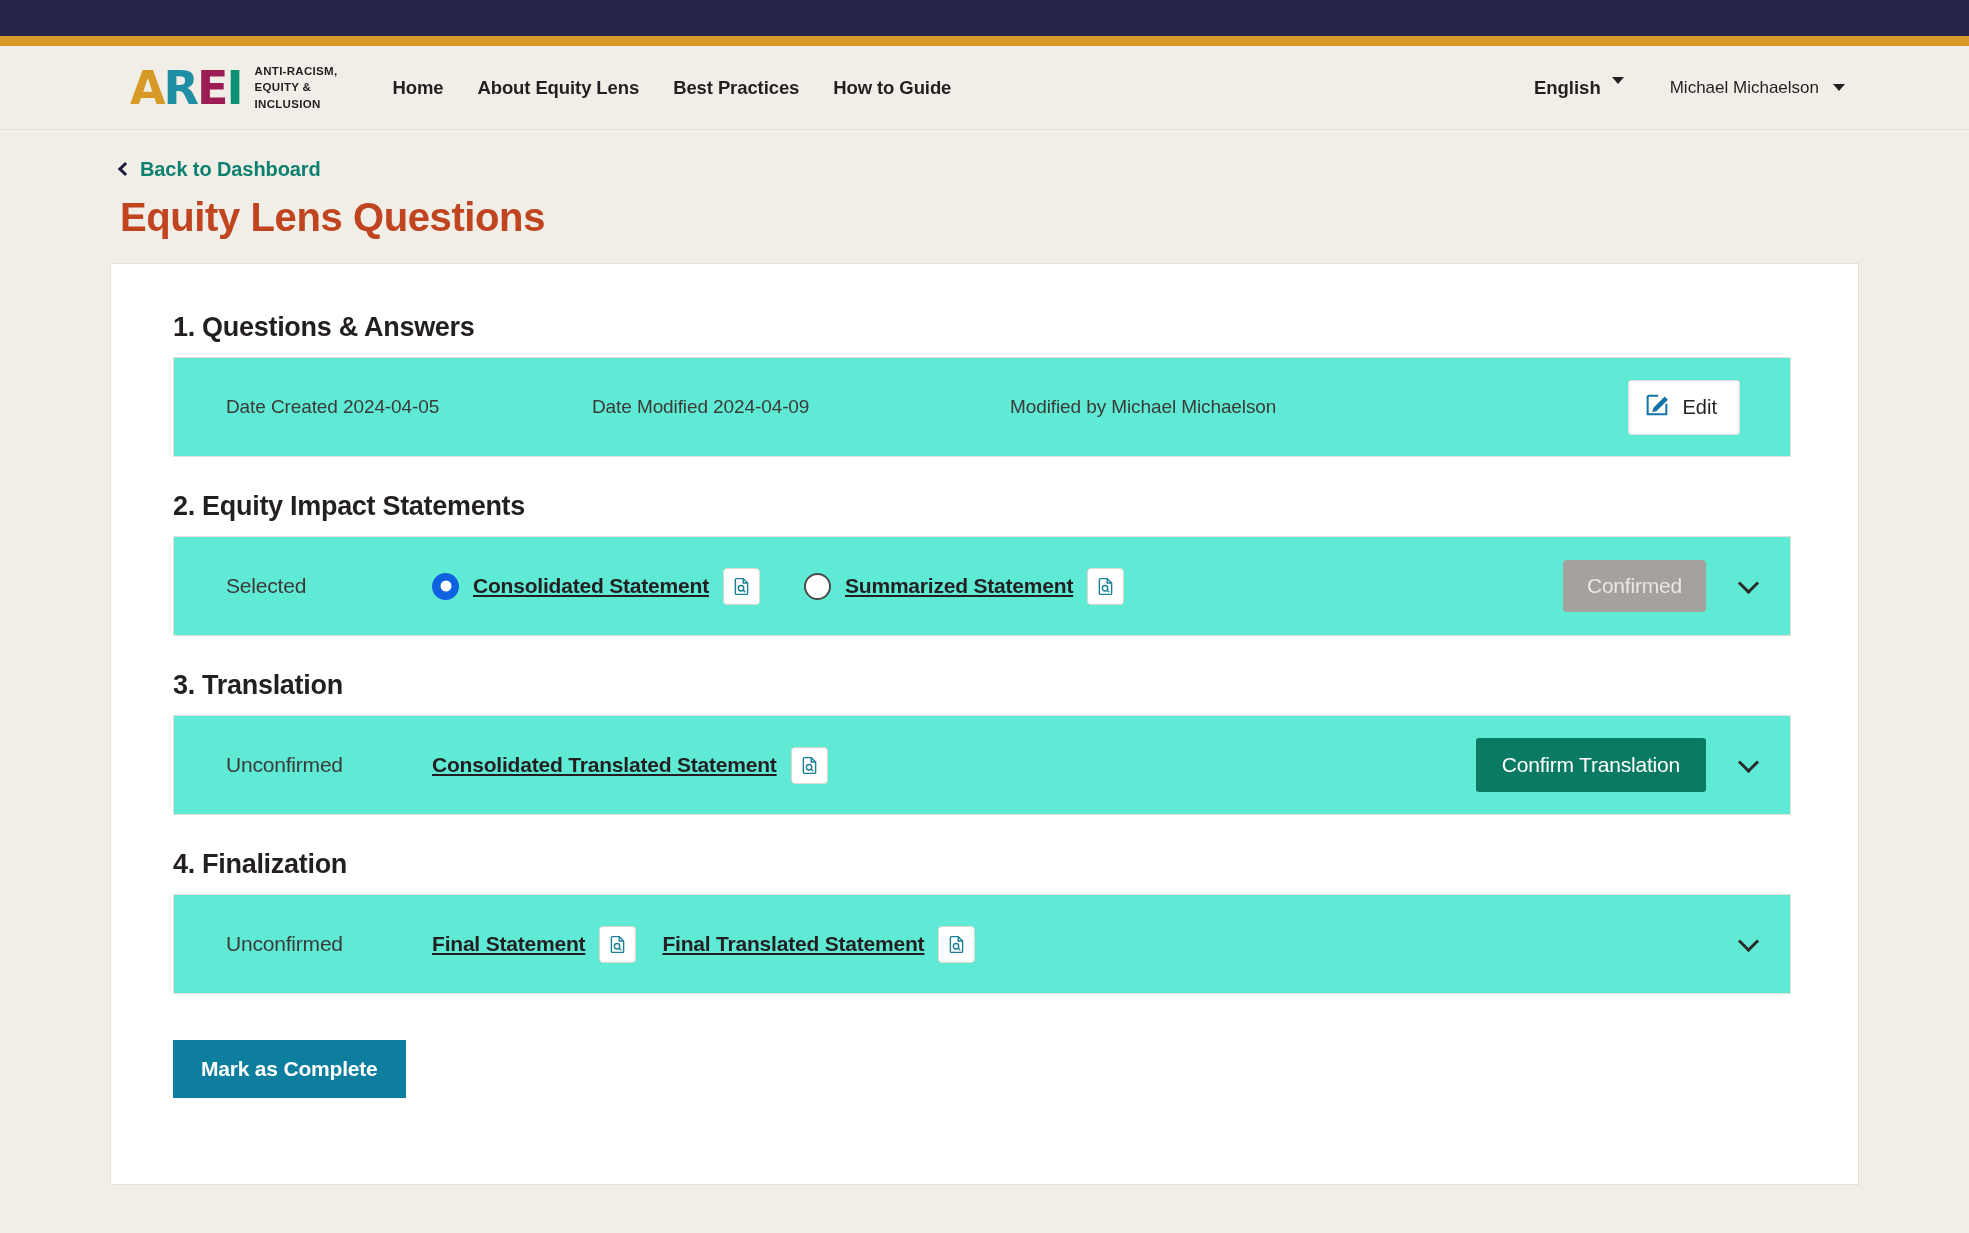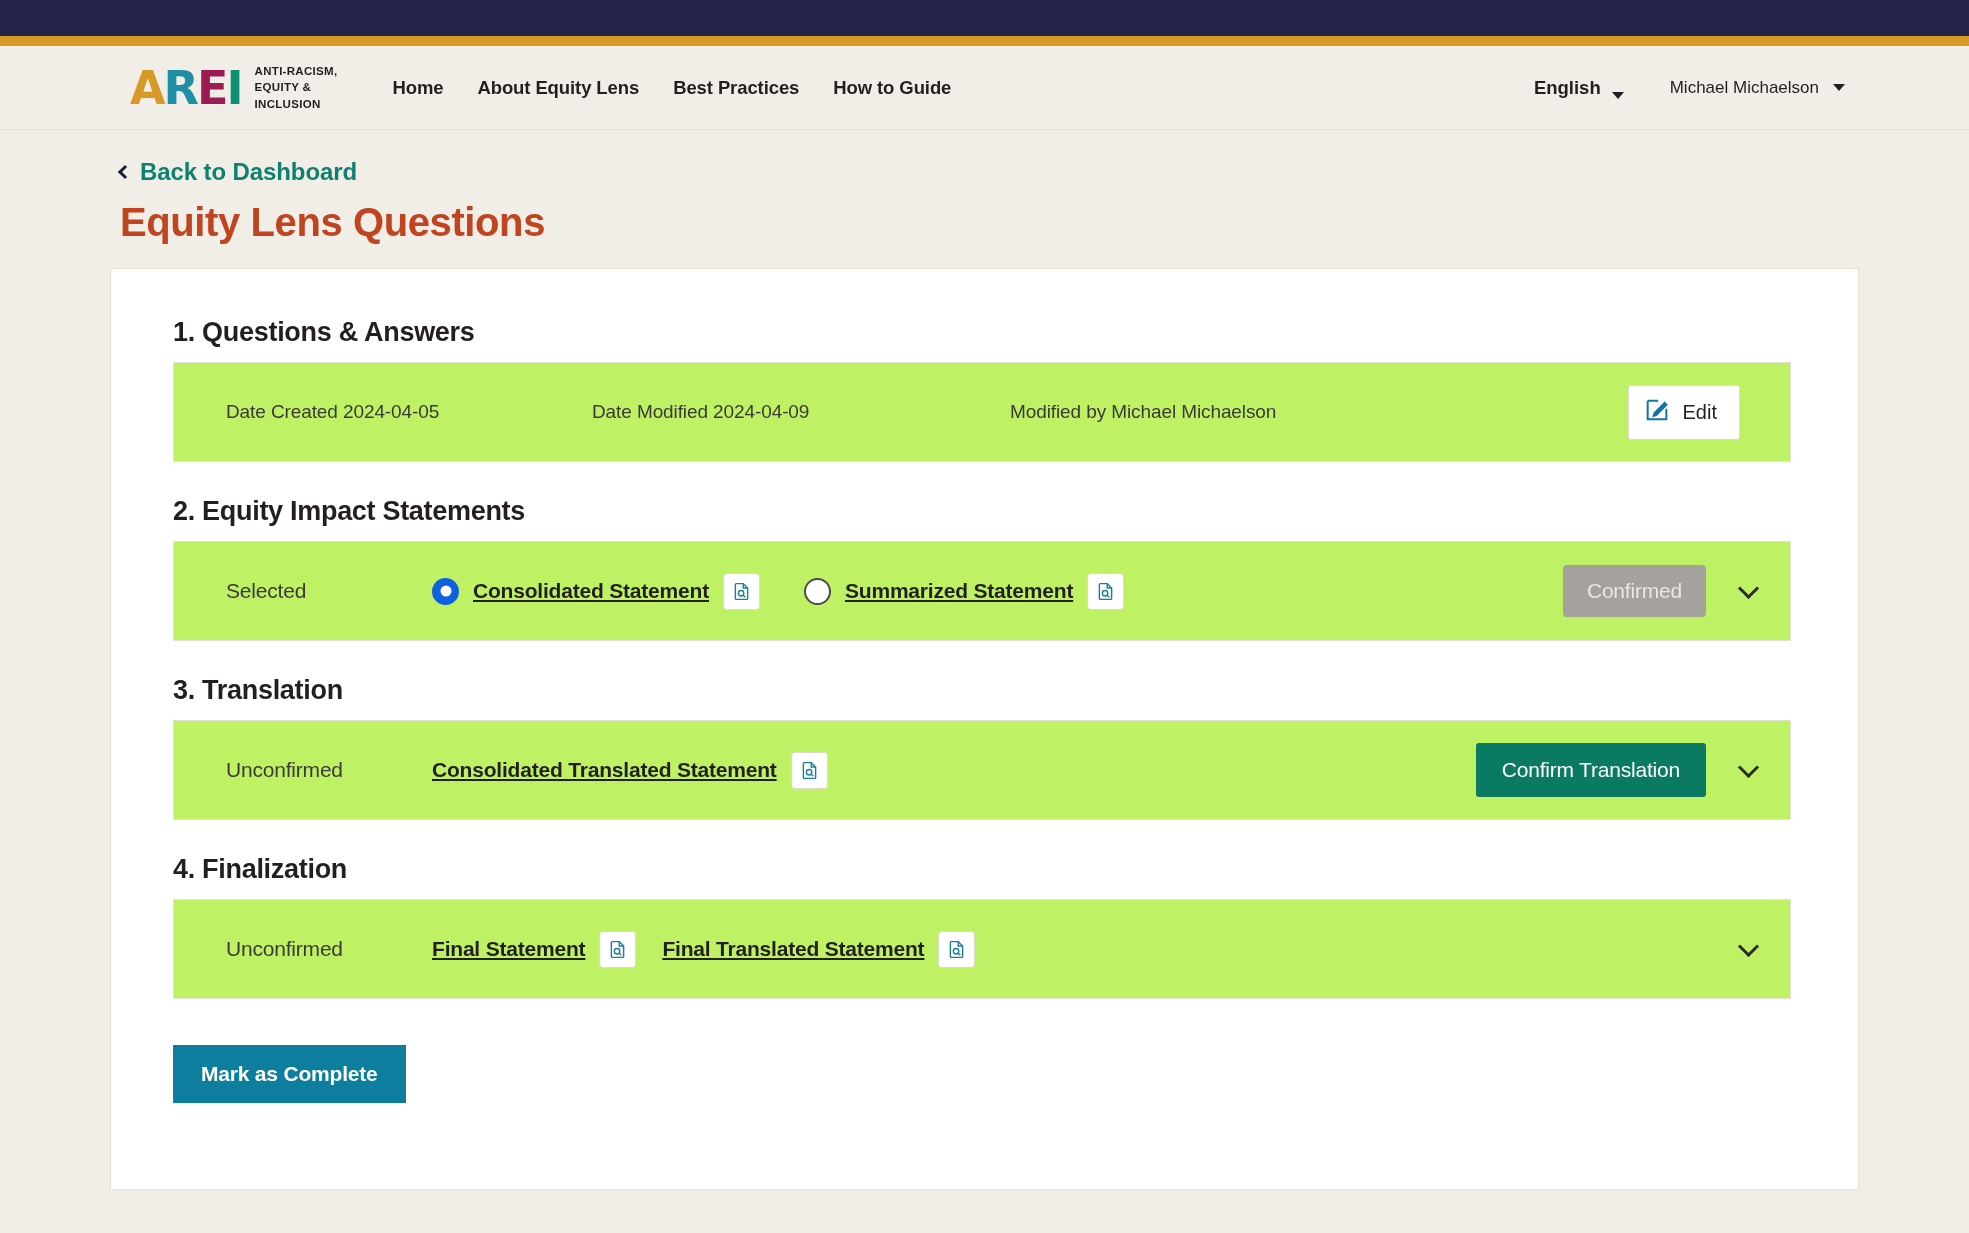--- a/index.html
+++ b/index.html
@@ -83,21 +83,21 @@
   }
   .header-right {
     margin-left: auto;
     display: flex;
     align-items: center;
     gap: 46px;
     padding-right: 124px;
   }
   .lang-select {
     display: flex;
-    align-items: flex-end;
+    align-items: flex-start;
     gap: 11px;
     font-size: 18.5px;
     font-weight: bold;
     color: #231f20;
     cursor: pointer;
   }
   .user-select {
     display: flex;
     align-items: center;
     gap: 14px;
@@ -115,21 +115,21 @@
 
   
   .page-head {
     padding: 28px 0 0 120px;
   }
   .back-link {
     display: inline-flex;
     align-items: center;
     gap: 10px;
     color: #0e8070;
-    font-size: 24px;
+    font-size: 20px;
     font-weight: bold;
     text-decoration: none;
     cursor: pointer;
     letter-spacing: -0.1px;
   }
   .chev-left {
     display: inline-block;
     width: 10px; height: 10px;
     border-left: 3px solid #1b1b3a;
     border-bottom: 3px solid #1b1b3a;
@@ -156,21 +156,21 @@
   .section-title {
     font-size: 27px;
     font-weight: bold;
     color: #231f20;
     letter-spacing: -0.3px;
     margin-bottom: 14px;
   }
   .section-title.spaced { margin-top: 34px; }
 
   .panel {
-    background: #bef264;
+    background: #5eead4;
     border: 1px solid #e3e0d6;
     display: flex;
     align-items: center;
     min-height: 100px;
     padding: 0 0 0 52px;
     width: 1618px;
   }
 
   
   .meta-item {

